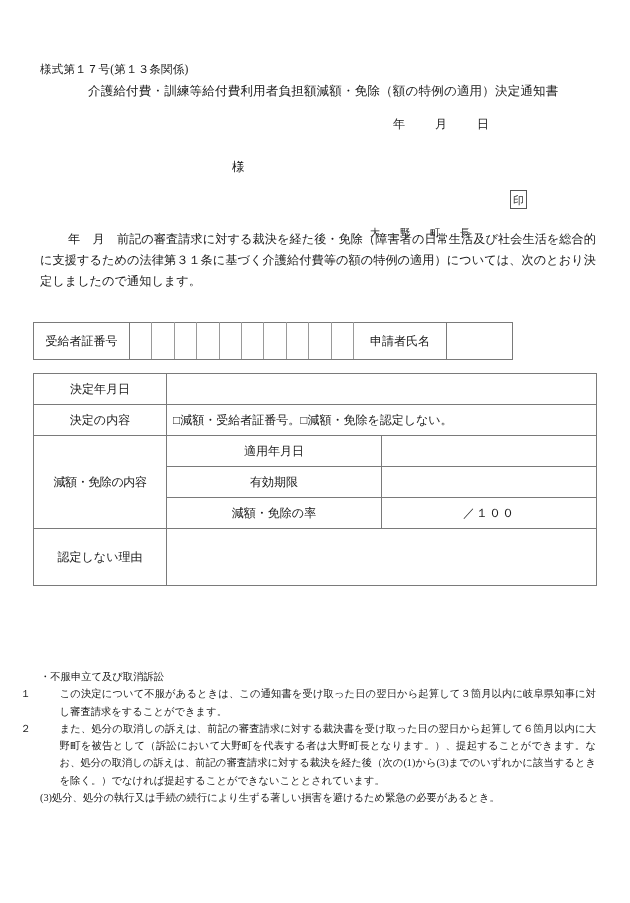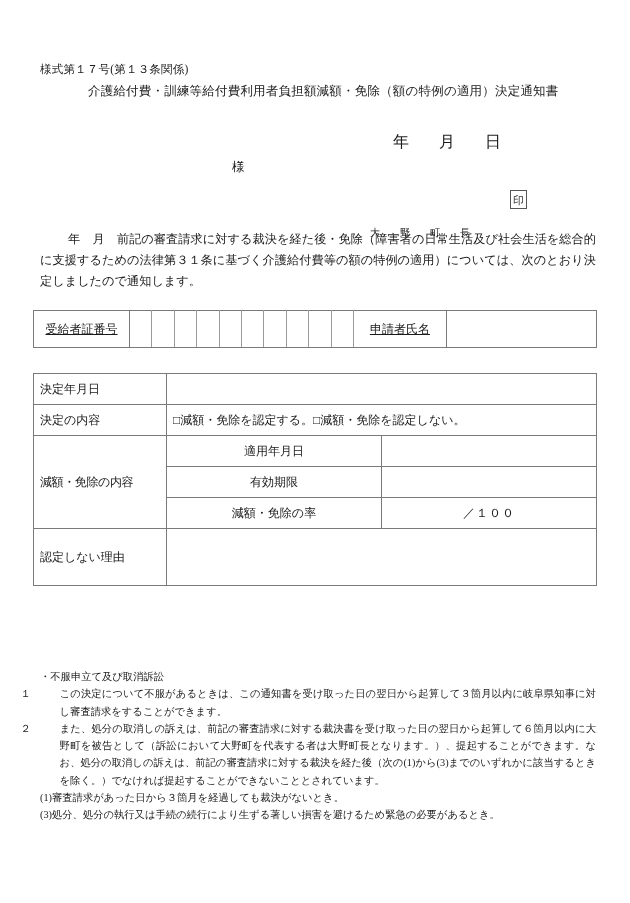--- a/index.html
+++ b/index.html
@@ -37,22 +37,22 @@
     top: 83px;
     font-size: 12.5px;
     letter-spacing: 0.2px;
     white-space: nowrap;
   }
 
   
   .date-line {
     position: absolute;
     left: 393px;
-    top: 132px;
-    font-size: 16px;
+    top: 116px;
+    font-size: 12px;
     white-space: nowrap;
   }
   .date-line span.seg { display: inline-block; }
   .date-line .gap-a { width: 30px; display: inline-block; }
   .date-line .gap-b { width: 30px; display: inline-block; }
 
   
   .recipient {
     position: absolute;
     left: 232px;
@@ -93,25 +93,24 @@
     font-size: 12.2px;
     line-height: 21px;
     text-align: justify;
     text-indent: 2.3em;
   }
 
   
   .t1 {
     position: absolute;
     left: 33px;
-    top: 310px;
-    width: 564px;
+    top: 322px;
+    width: 480px;
     border-collapse: collapse;
     table-layout: fixed;
-    text-decoration: underline;
   }
   .t1 td {
     border: 1px solid #7a7a7a;
     height: 36px;
     font-size: 12px;
     text-align: center;
     vertical-align: middle;
     padding: 0;
   }
   .t1 td.num-cell { border-left: 1px solid #9a9a9a; border-right: 1px solid #9a9a9a; }
@@ -125,21 +124,21 @@
     border-collapse: collapse;
     table-layout: fixed;
   }
   .t2 td {
     border: 1px solid #7a7a7a;
     font-size: 12px;
     vertical-align: middle;
     padding: 0 6px;
   }
   .t2 td.lbl {
-    text-align: left;
+    text-align: center;
     height: 30px;
   }
   .t2 td.lbl-tight { letter-spacing: -0.4px; }
   .t2 td.val { text-align: left; }
   .t2 td.center { text-align: center; }
   .t2 td.tall { height: 56px; }
   .checks { white-space: nowrap; }
   .checks .cb2 { }
   .rate { letter-spacing: 1px; }
 
@@ -202,21 +201,21 @@
 
   <table class="t2">
     <tbody>
         <tr>
       <td class="lbl" style="width:120px">決定年月日</td>
       <td class="val" colspan="2"></td>
     </tr>
     <tr>
       <td class="lbl">決定の内容</td>
       <td class="val" colspan="2">
-        <span class="checks"><span>□減額・免除を認定する。</span><span class="cb2">□減額・免除を認定しない。</span></span>
+        <span class="checks"><span>□減額・受給者証番号。</span><span class="cb2">□減額・免除を認定しない。</span></span>
       </td>
     </tr>
     <tr>
       <td class="lbl lbl-tight" rowspan="3">減額・免除の内容</td>
       <td class="lbl center" style="width:148px">適用年月日</td>
       <td class="val"></td>
     </tr>
     <tr>
       <td class="lbl center">有効期限</td>
       <td class="val"></td>
@@ -229,17 +228,16 @@
       <td class="lbl tall">認定しない理由</td>
       <td class="val tall" colspan="2"></td>
     </tr>
   </tbody>
     </table>
 
   <div class="notes">
     <p class="flat">・不服申立て及び取消訴訟</p>
     <p class="hang"><span class="num">１</span><span>この決定について不服があるときは、この通知書を受け取った日の翌日から起算して３箇月以内に岐阜県知事に対し審査請求をすることができます。</span></p>
     <p class="hang"><span class="num">２</span><span>また、処分の取消しの訴えは、前記の審査請求に対する裁決書を受け取った日の翌日から起算して６箇月以内に大野町を被告として（訴訟において大野町を代表する者は大野町長となります。）、提起することができます。なお、処分の取消しの訴えは、前記の審査請求に対する裁決を経た後（次の(1)から(3)までのいずれかに該当するときを除く。）でなければ提起することができないこととされています。</span></p>
-    <p class="flat">(1)審査請求があった日から３箇月を経過しても裁決がないとき。</p>
     <p class="flat">(3)処分、処分の執行又は手続の続行により生ずる著しい損害を避けるため緊急の必要があるとき。</p>
   </div>
 
 </div>
 
 </body></html>

